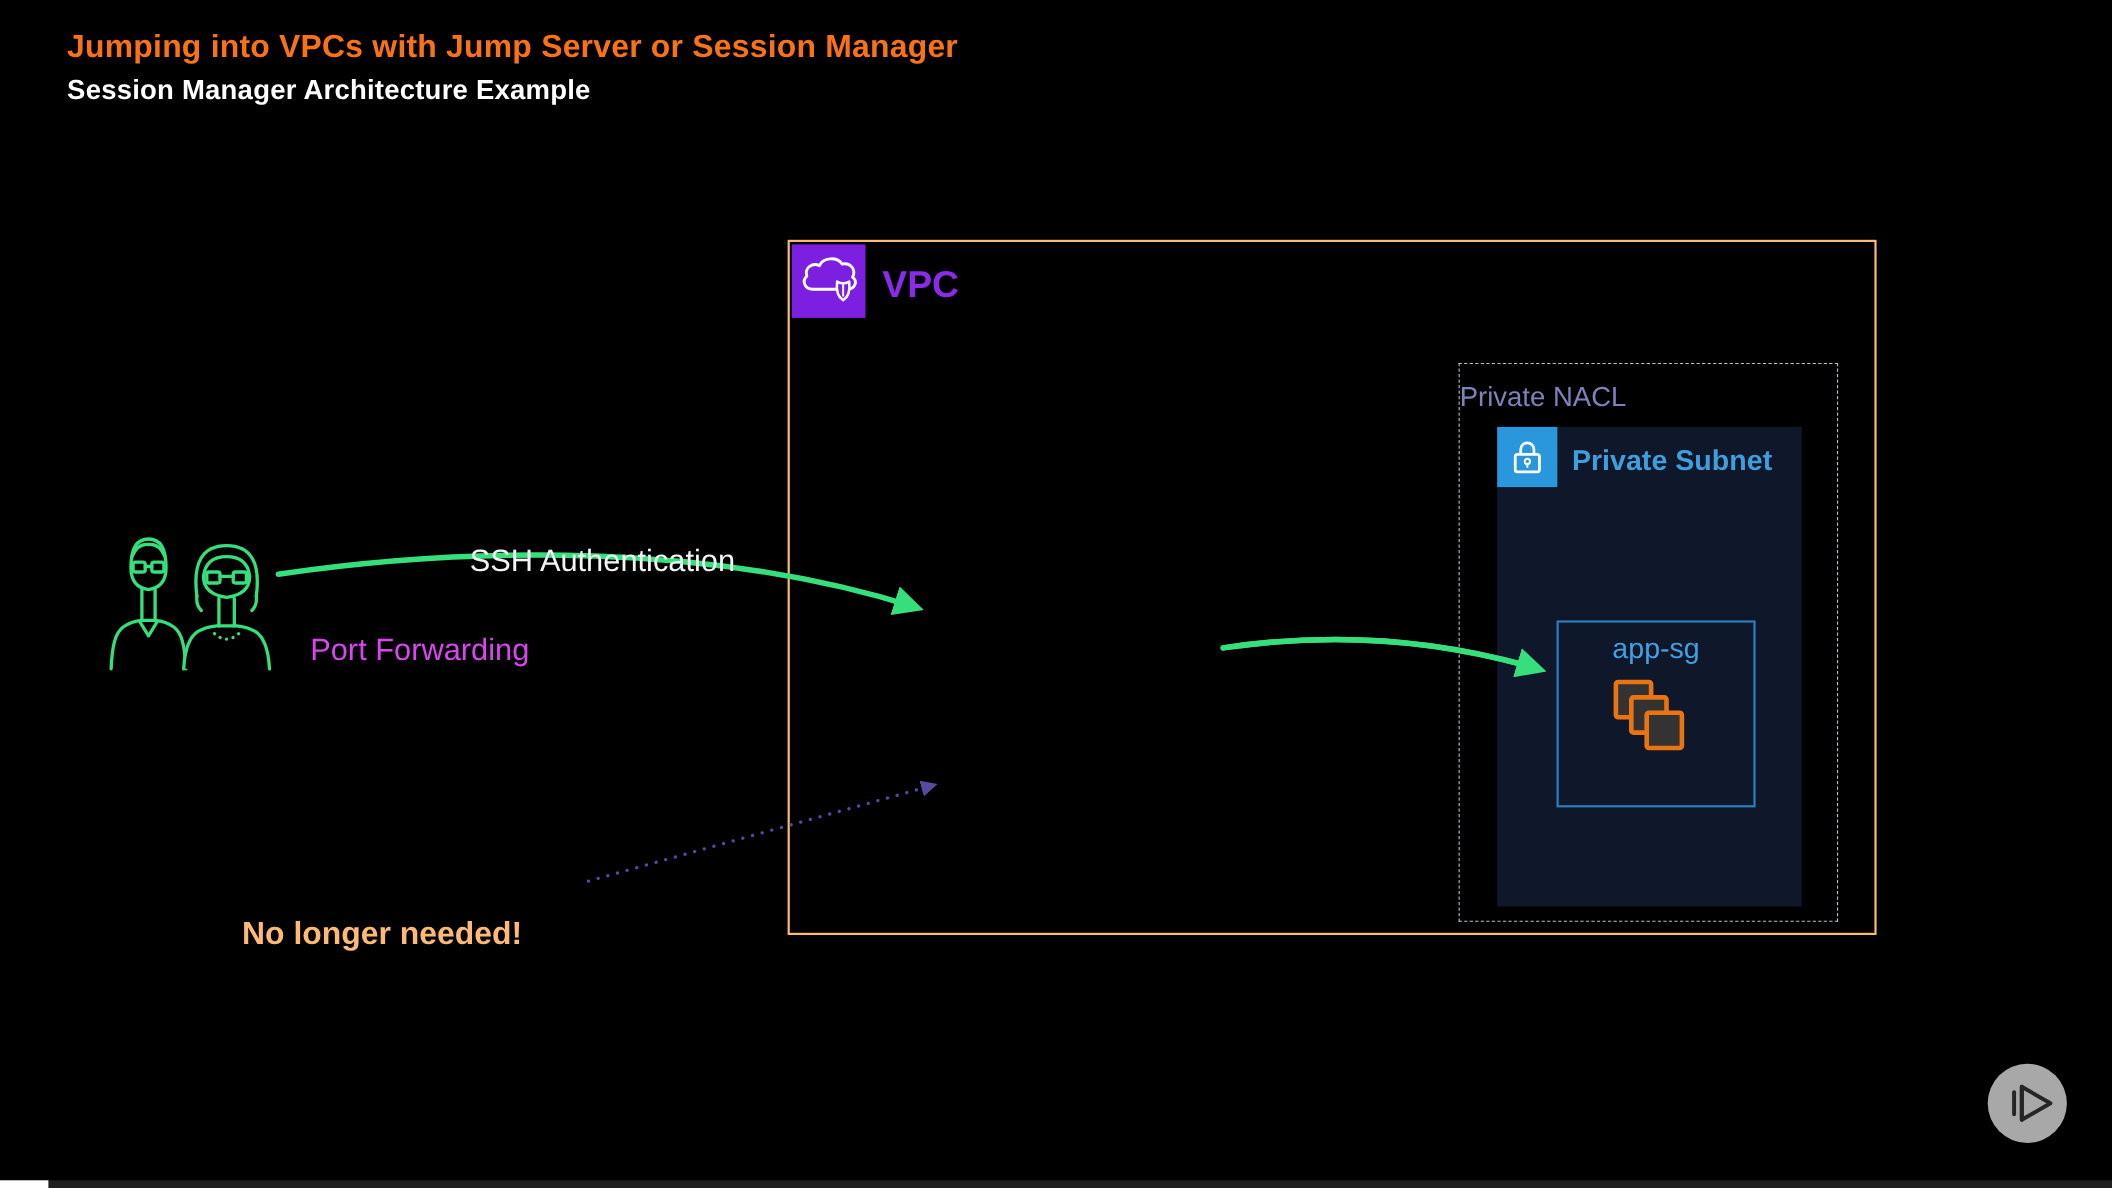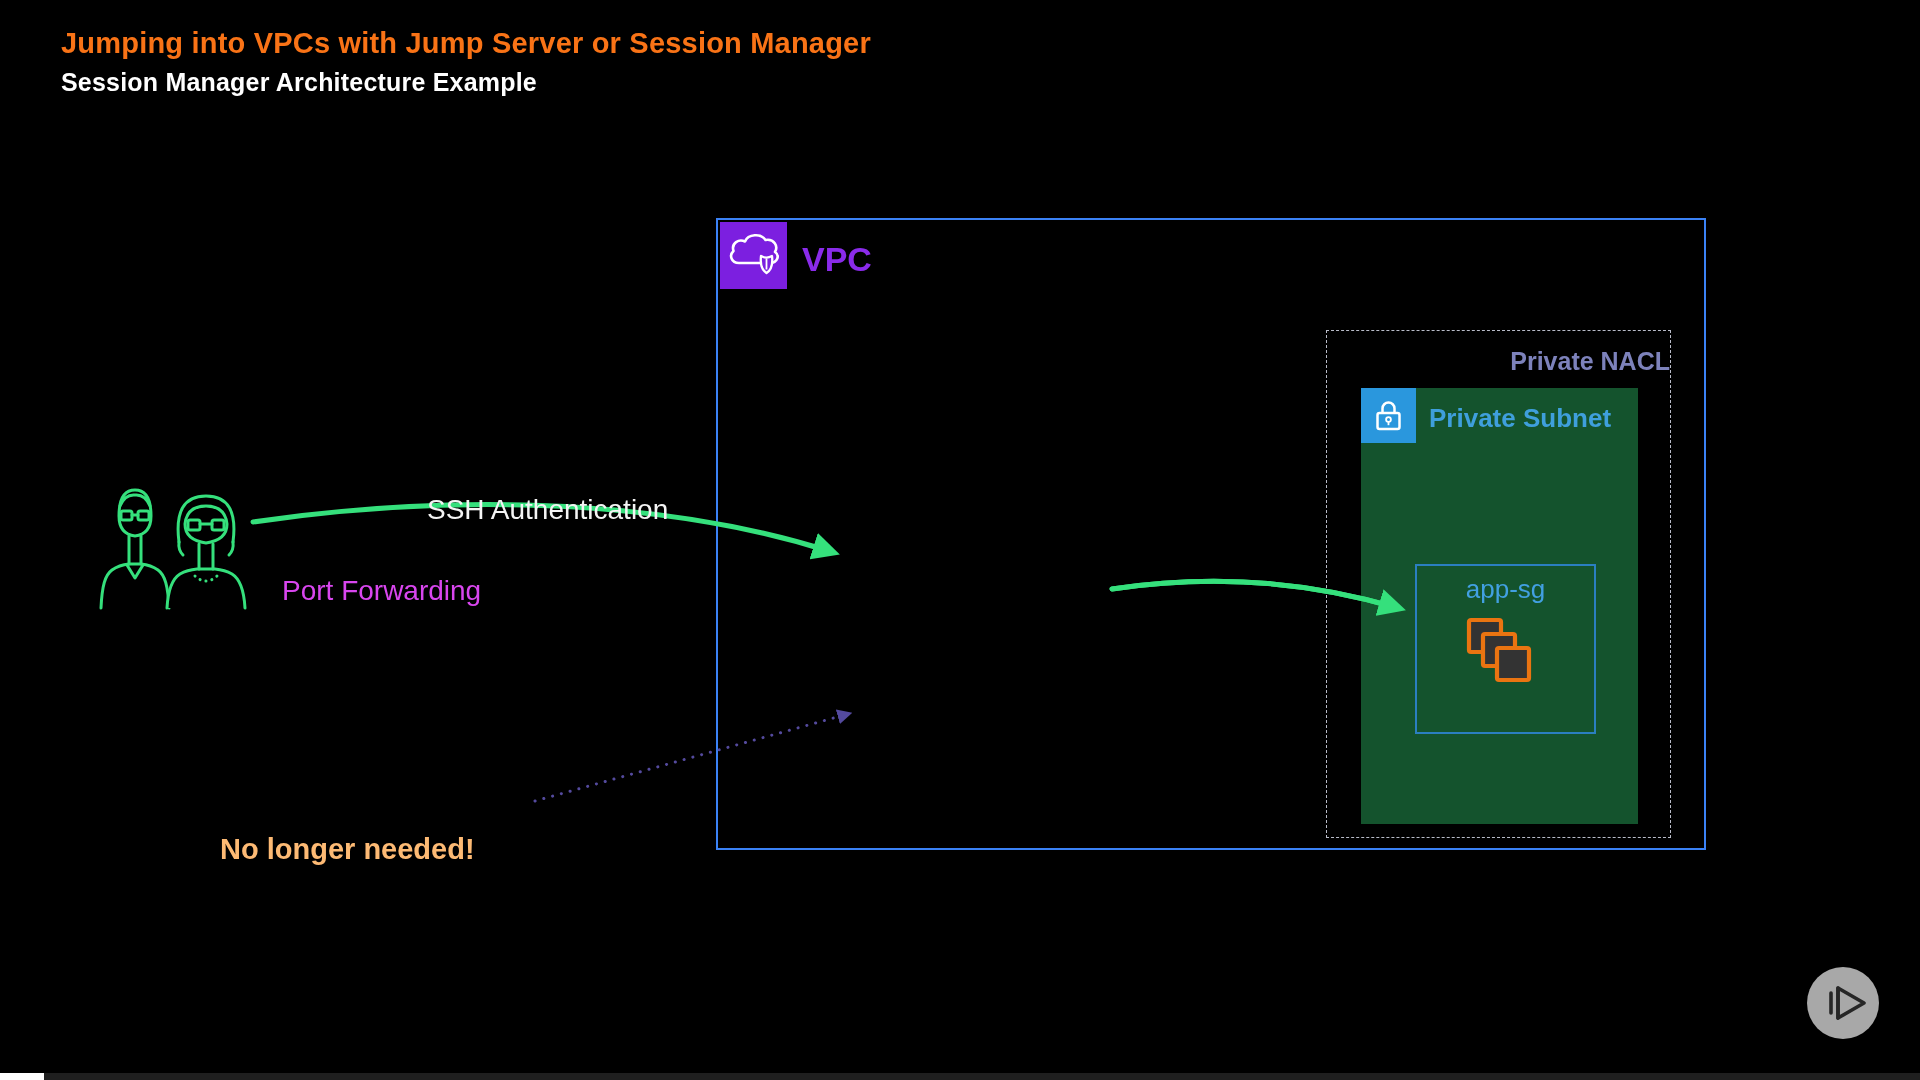--- a/index.html
+++ b/index.html
@@ -11,30 +11,30 @@
     overflow: hidden;
     color: #fff;
   }
   .abs { position: absolute; }
 
   
   .supertitle { left: 61px; top: 27px; font-size: 29px; font-weight: 700; color: #f97316; letter-spacing: .2px; }
   .slide-title { left: 61px; top: 68px; font-size: 25px; font-weight: 700; color: #ffffff; letter-spacing: .2px; }
 
   
-  .vpc-box { left: 716px; top: 218px; width: 990px; height: 632px; border: 2px solid #3b82f6; z-index: 1; }
+  .vpc-box { left: 716px; top: 218px; width: 990px; height: 632px; border: 2px solid #fdba74; z-index: 1; }
   .vpc-icon { left: 2px; top: 2px; width: 67px; height: 67px; }
   .vpc-label { left: 84px; top: 20px; font-size: 34px; font-weight: 700; color: #8a2bea; }
 
   
   .nacl-box { left: 608px; top: 110px; width: 345px; height: 508px; border: 1px dashed #b9bcc9; }
-  .nacl-label { left: 0; top: 16px; width: 100%; text-align: right; font-size: 25px; font-weight: 700; color: #7d82bb; }
+  .nacl-label { left: 0; top: 16px; width: 100%; text-align: left; font-size: 25px; font-weight: 400; color: #7d82bb; }
 
   
-  .subnet-box { left: 34px; top: 57px; width: 277px; height: 436px; background: #14532d; }
+  .subnet-box { left: 34px; top: 57px; width: 277px; height: 436px; background: #0f172a; }
   .subnet-icon { left: 0; top: 0; width: 55px; height: 55px; }
   .subnet-label { left: 68px; top: 15px; font-size: 26px; font-weight: 700; color: #3f9fdc; white-space: nowrap; }
 
   
   .sg-box { left: 54px; top: 176px; width: 181px; height: 170px; border: 2px solid #2b7fc0; }
   .sg-label { left: 0; top: 8px; width: 100%; text-align: center; font-size: 26px; font-weight: 400; color: #42a0e2; }
   .sg-icon { left: 40px; top: 48px; width: 88px; height: 88px; }
 
   
   .people { left: 95px; top: 478px; width: 160px; height: 132px; }

